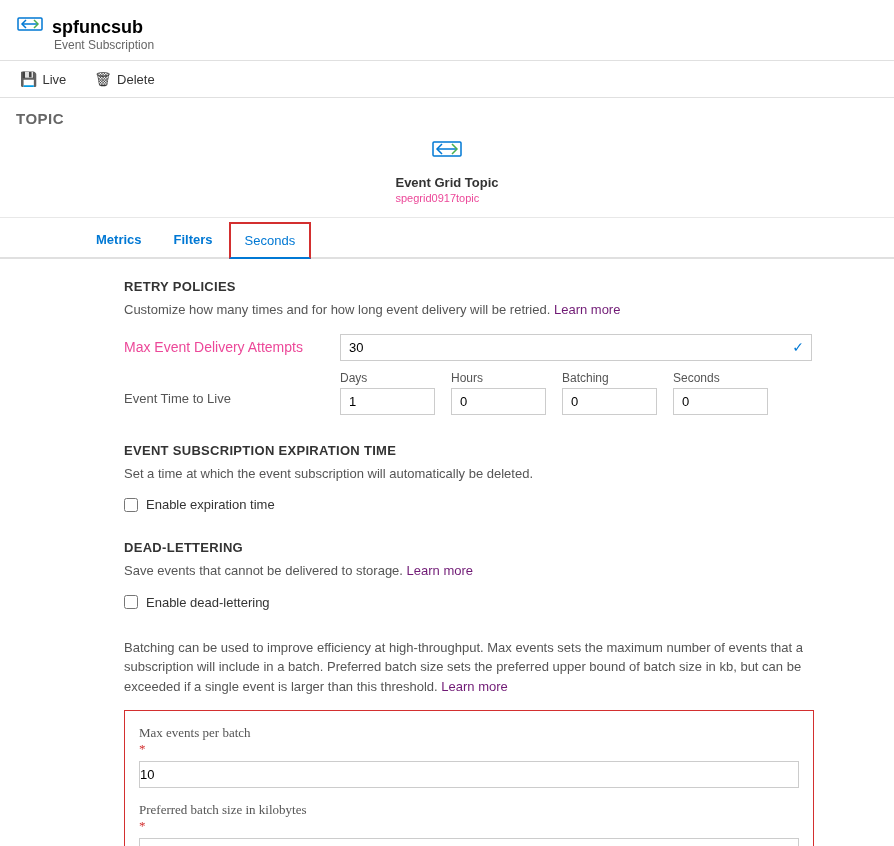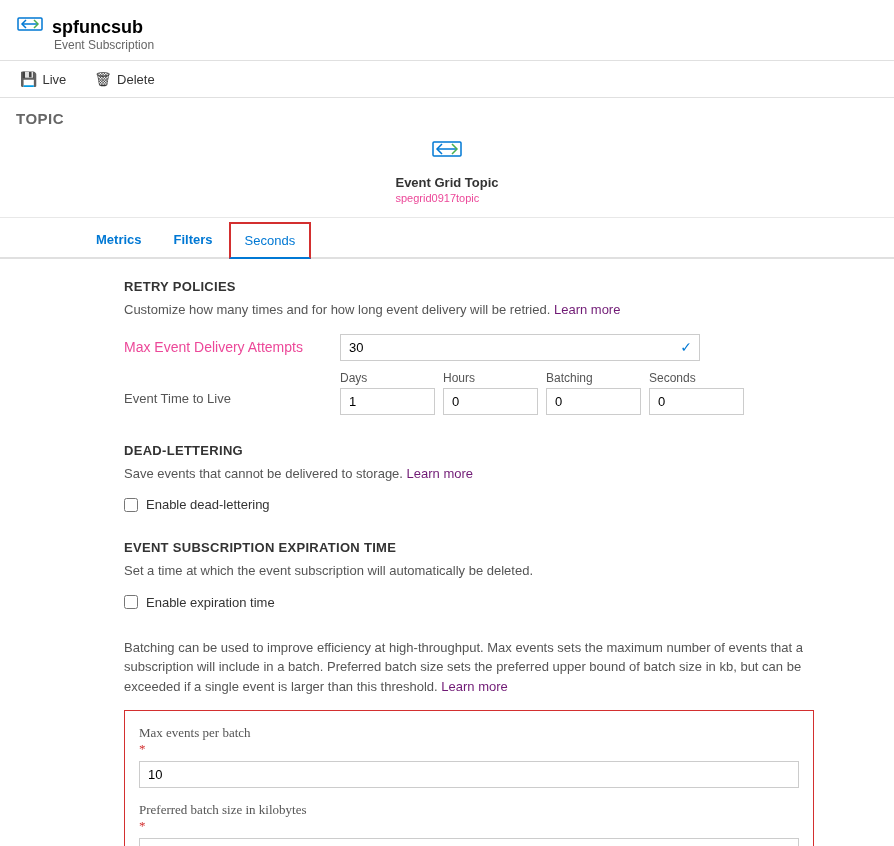--- a/index.html
+++ b/index.html
@@ -30,39 +30,39 @@
 
     .content { padding: 20px 80px; }
 
     .section { margin-bottom: 28px; margin-left: 44px; }
     .section-title { font-size: 13px; font-weight: 700; color: #333; margin-bottom: 6px; letter-spacing: 0.3px; }
     .section-desc { font-size: 13px; color: #555; margin-bottom: 14px; line-height: 1.5; }
     .link { color: #701a75; text-decoration: none; cursor: pointer; }
 
     .form-group { margin-bottom: 14px; }
 
-    .time-inputs { display: flex; gap: 8px; align-items: flex-start; }
+    .time-inputs { display: flex; gap: 16px; align-items: flex-start; }
     .time-input-group { display: flex; flex-direction: column; }
     .time-input-label { font-size: 12px; color: #555; margin-bottom: 3px; }
     .time-input { border: 1px solid #ccc; padding: 5px 8px; font-size: 13px; width: 95px; outline: none; }
 
     .checkbox-row { display: flex; align-items: center; gap: 8px; margin-bottom: 6px; }
     .checkbox-row input[type="checkbox"] { width: 14px; height: 14px; cursor: pointer; }
     .checkbox-label { font-size: 13px; color: #333; cursor: pointer; }
 
-    .text-input { border: 1px solid #ccc; padding: 5px 8px; font-size: 13px; width: 100%; outline: none; }
+    .text-input { border: 1px solid #ccc; padding: 5px 0; font-size: 13px; width: 100%; outline: none; }
 
     .batching-section { border: 1.5px solid #d32f2f; padding: 14px 14px 14px 14px; }
     .batching-inner-label { font-size: 13px; color: #555; margin-bottom: 4px; display: block; font-family: Liberation Serif, serif; }
     .batching-inner-label .req { color: #d32f2f; }
 
     .max-delivery-row { display: flex; align-items: center; gap: 16px; }
     .max-delivery-label { font-size: 14px; color: #ec4899; width: 200px; }
 
-    .dropdown-wrapper { position: relative; width: 360px; }
+    .dropdown-wrapper { position: relative; width: 472px; }
     .dropdown-wrapper select { width: 100%; border: 1px solid #ccc; padding: 5px 30px 5px 8px; font-size: 13px; outline: none; background: #fff; appearance: none; cursor: pointer; }
     .dropdown-check { position: absolute; right: 8px; top: 50%; transform: translateY(-50%); color: #0078d4; font-size: 14px; pointer-events: none; }
 
     .event-ttl-row { display: flex; align-items: flex-start; gap: 16px; margin-top: 10px; }
     .event-ttl-label { font-size: 13px; color: #555; width: 200px; padding-top: 20px; }
   </style>
 </head>
 <body>
 
 <div class="header">
@@ -147,39 +147,39 @@
         </div>
         <div class="time-input-group">
           <span class="time-input-label">Seconds</span>
           <input class="time-input" type="text" value="0" style="">
         </div>
       </div>
     </div>
   </div>
 
   <div class="section">
+    <div class="section-title">EVENT SUBSCRIPTION EXPIRATION TIME</div>
+    <div class="section-desc">
+      <span>Set a time at which the event subscription will automatically be deleted.</span>
+    </div>
+    <div class="checkbox-row">
+      <input type="checkbox" id="expiration-cb" style="">
+      <label for="expiration-cb" class="checkbox-label">Enable expiration time</label>
+    </div>
+  </div>
+
+  <div class="section">
     <div class="section-title">DEAD-LETTERING</div>
     <div class="section-desc">
       <span>Save events that cannot be delivered to storage.</span>
       <a class="link">Learn more</a>
     </div>
     <div class="checkbox-row">
       <input type="checkbox" id="deadletter-cb" style="">
       <label for="deadletter-cb" class="checkbox-label">Enable dead-lettering</label>
-    </div>
-  </div>
-
-  <div class="section">
-    <div class="section-title">EVENT SUBSCRIPTION EXPIRATION TIME</div>
-    <div class="section-desc">
-      <span>Set a time at which the event subscription will automatically be deleted.</span>
-    </div>
-    <div class="checkbox-row">
-      <input type="checkbox" id="expiration-cb" style="">
-      <label for="expiration-cb" class="checkbox-label">Enable expiration time</label>
     </div>
   </div>
 
   <div class="section">
     <div class="section-desc">
       <span>Batching can be used to improve efficiency at high-throughput. Max events sets the maximum number of events that a subscription will include in a batch. Preferred batch size sets the preferred upper bound of batch size in kb, but can be exceeded if a single event is larger than this threshold.</span>
       <a class="link">Learn more</a>
     </div>
 
     <div class="batching-section">

